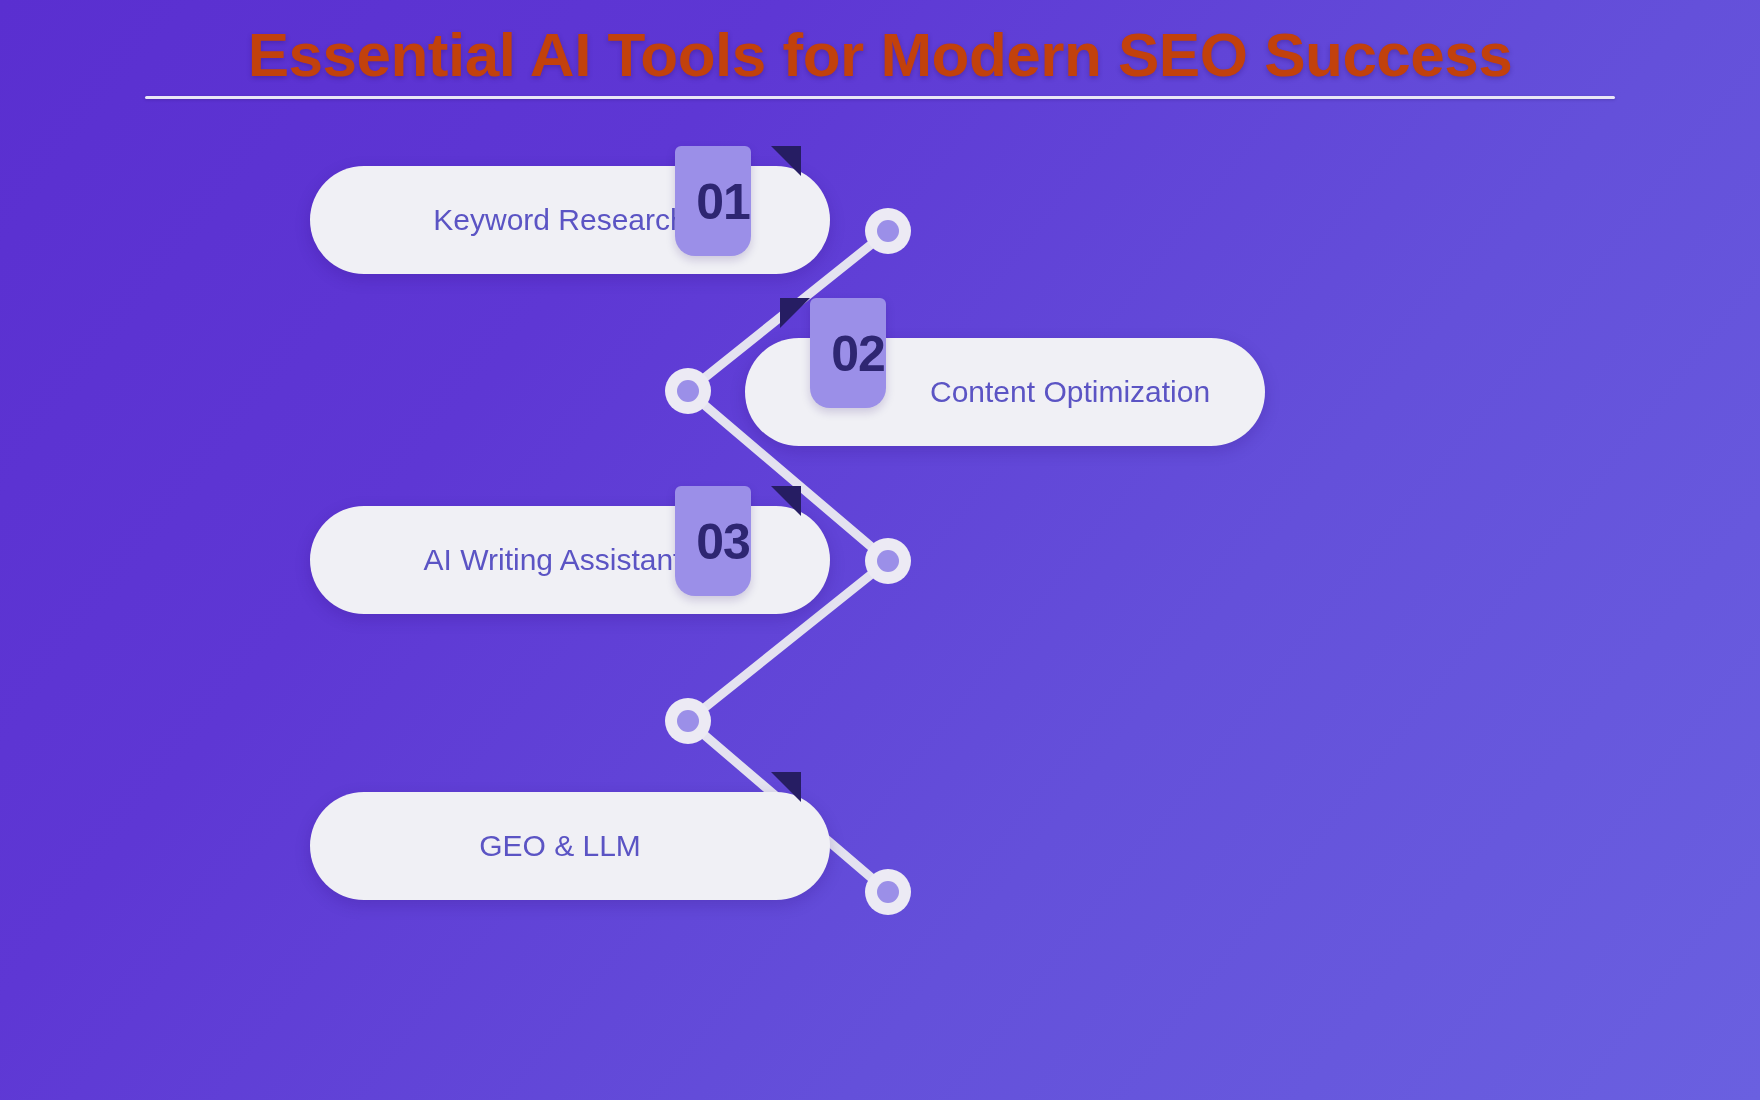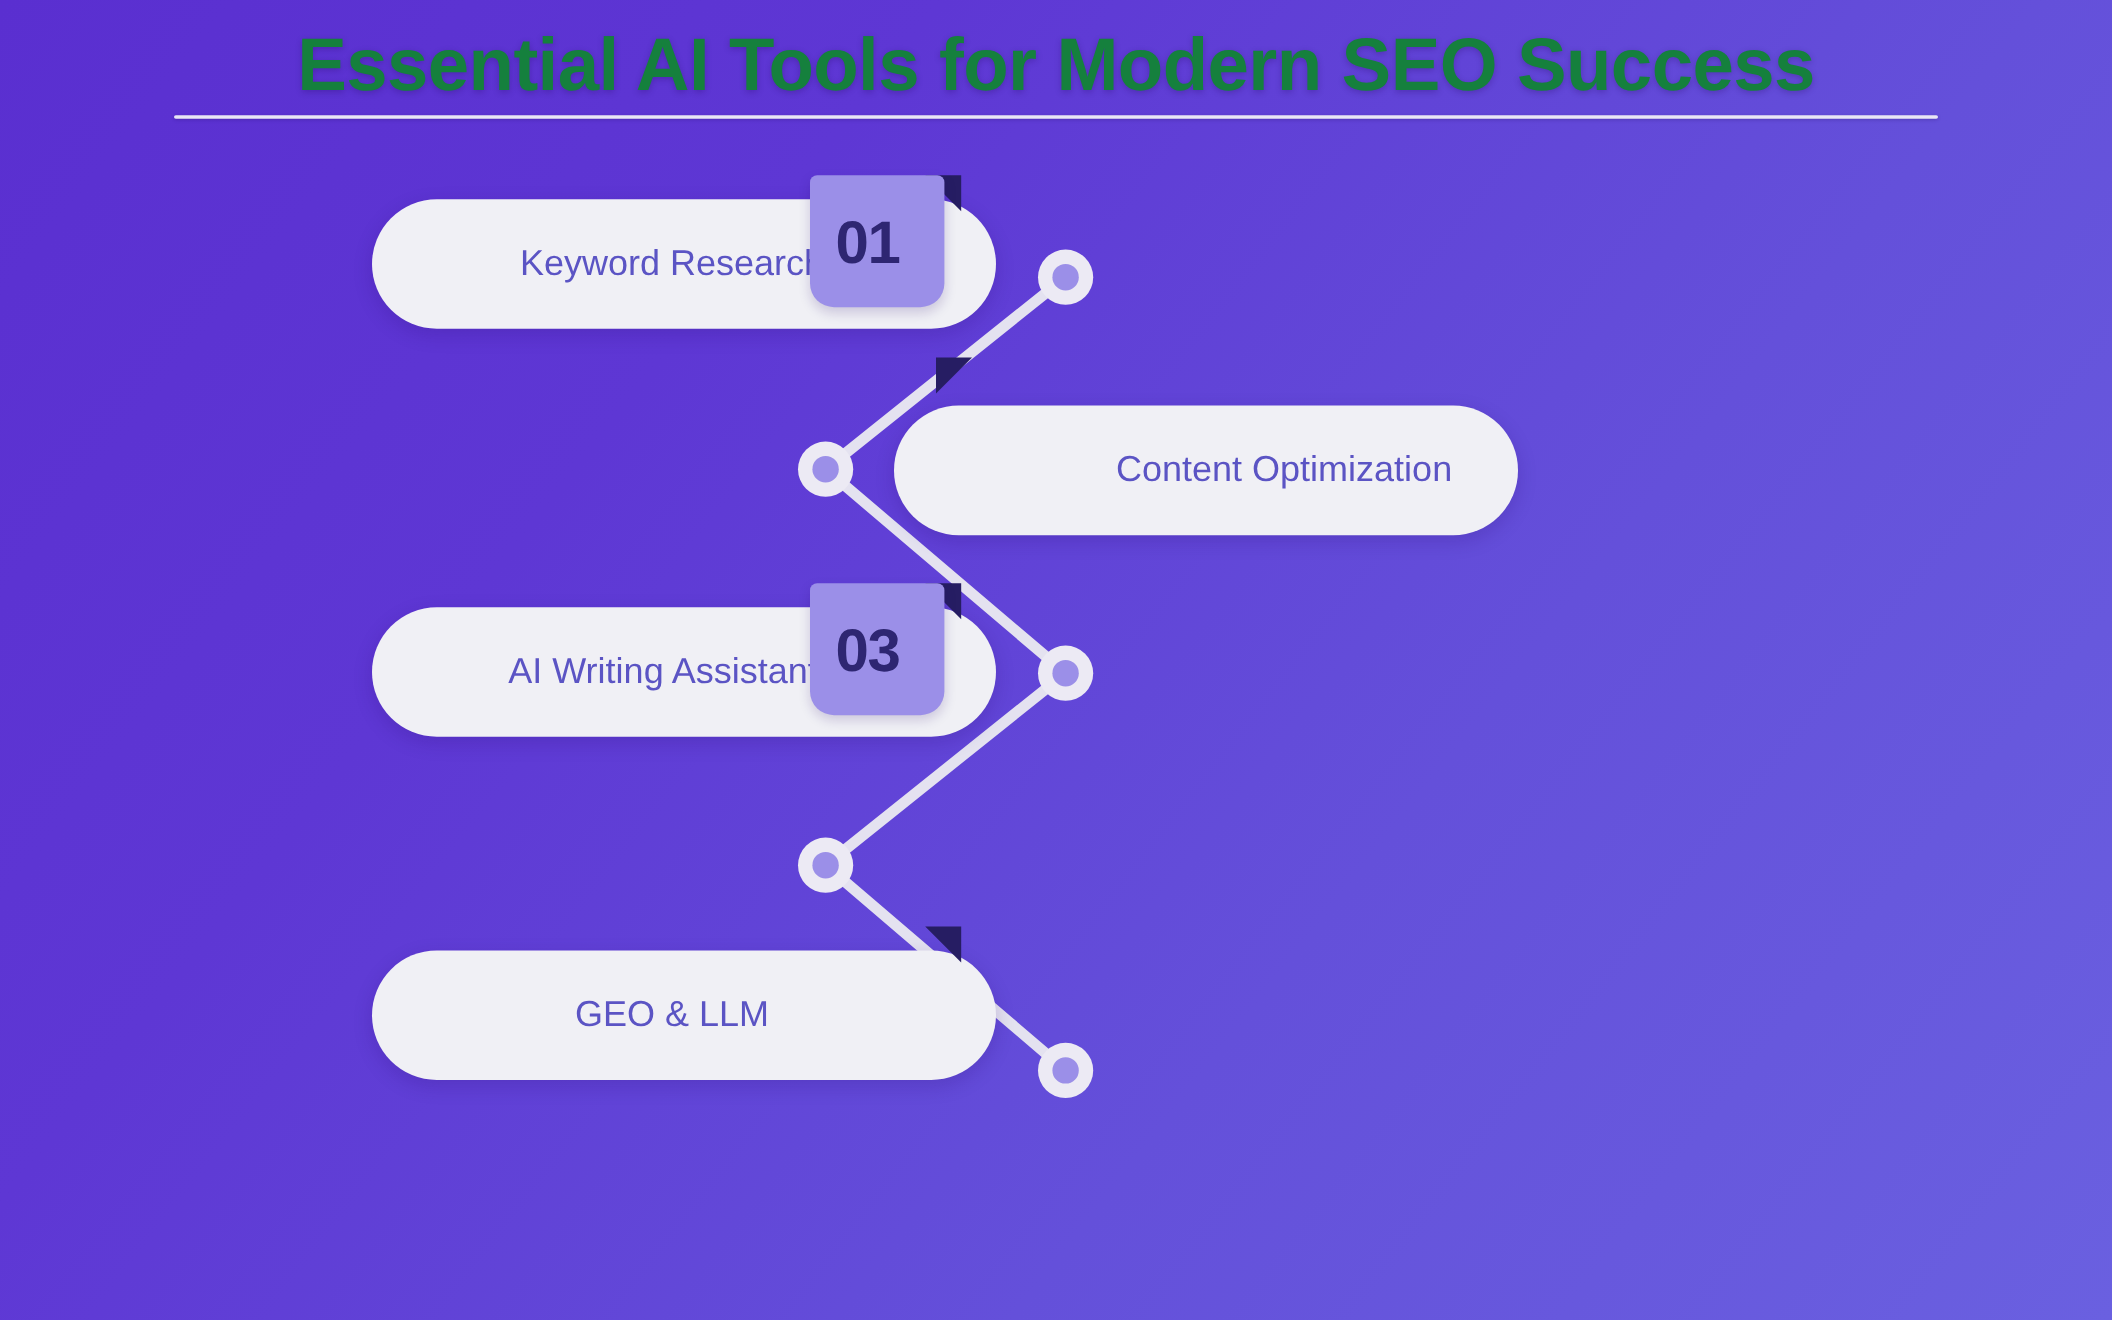--- a/index.html
+++ b/index.html
@@ -7,21 +7,21 @@
     width:1760px;height:1100px;overflow:hidden;
     font-family:"Liberation Sans","DejaVu Sans",sans-serif;
     background:linear-gradient(128deg,#5a2fd0 0%,#5e37d4 30%,#6450da 65%,#6a60e0 100%);
   }
   .stage{position:relative;width:1760px;height:1100px;}
 
   
   .title-wrap{position:absolute;left:0;top:22px;width:1760px;text-align:center;}
   .title{
     display:inline-block;
-    font-size:62px;font-weight:bold;color:#15803d;
+    font-size:62px;font-weight:bold;color:#c2410c;
     letter-spacing:-0.5px;line-height:1.05;
     white-space:nowrap;
     text-shadow:0 2px 5px rgba(40,10,100,.30);
   }
   .title-rule{
     position:absolute;left:50%;transform:translateX(-50%);
     top:96px;width:1470px;height:3px;background:#e8e6f5;border-radius:2px;
     box-shadow:0 1px 3px rgba(40,10,100,.25);
   }
 
@@ -35,21 +35,21 @@
     background:#f0f0f5;border-radius:54px;
     box-shadow:0 5px 16px rgba(40,12,110,.20);
   }
   .card-label{
     position:absolute;top:0;height:108px;line-height:108px;
     font-size:30px;color:#5b54c4;white-space:nowrap;
   }
 
   
   .badge{
-    position:absolute;width:112px;height:110px;
+    position:absolute;width:76px;height:110px;
     background:#9b8fe8;
     border-radius:6px 6px 20px 20px;
     box-shadow:0 4px 10px rgba(40,12,110,.18);
   }
   .badge-num{
     display:block;width:96px;height:110px;line-height:112px;
     text-align:center;font-size:50px;font-weight:bold;color:#2e2672;
     letter-spacing:-1px;
   }
   .fold{position:absolute;width:0;height:0;}
@@ -121,20 +121,23 @@
     <div class="fold fold-right"></div>
     <div class="badge">
       <span class="badge-num">01</span>
     </div>
   </div>
 
   <div class="row row-2 right">
     <div class="card card-right"></div>
     <div class="card-label">Content Optimization</div>
     <div class="fold fold-left"></div>
+    <div class="badge">
+      <span class="badge-num">02</span>
+    </div>
   </div>
 
   <div class="row row-3 left">
     <div class="card card-left"></div>
     <div class="card-label">AI Writing Assistants</div>
     <div class="fold fold-right"></div>
     <div class="badge">
       <span class="badge-num">03</span>
     </div>
   </div>

